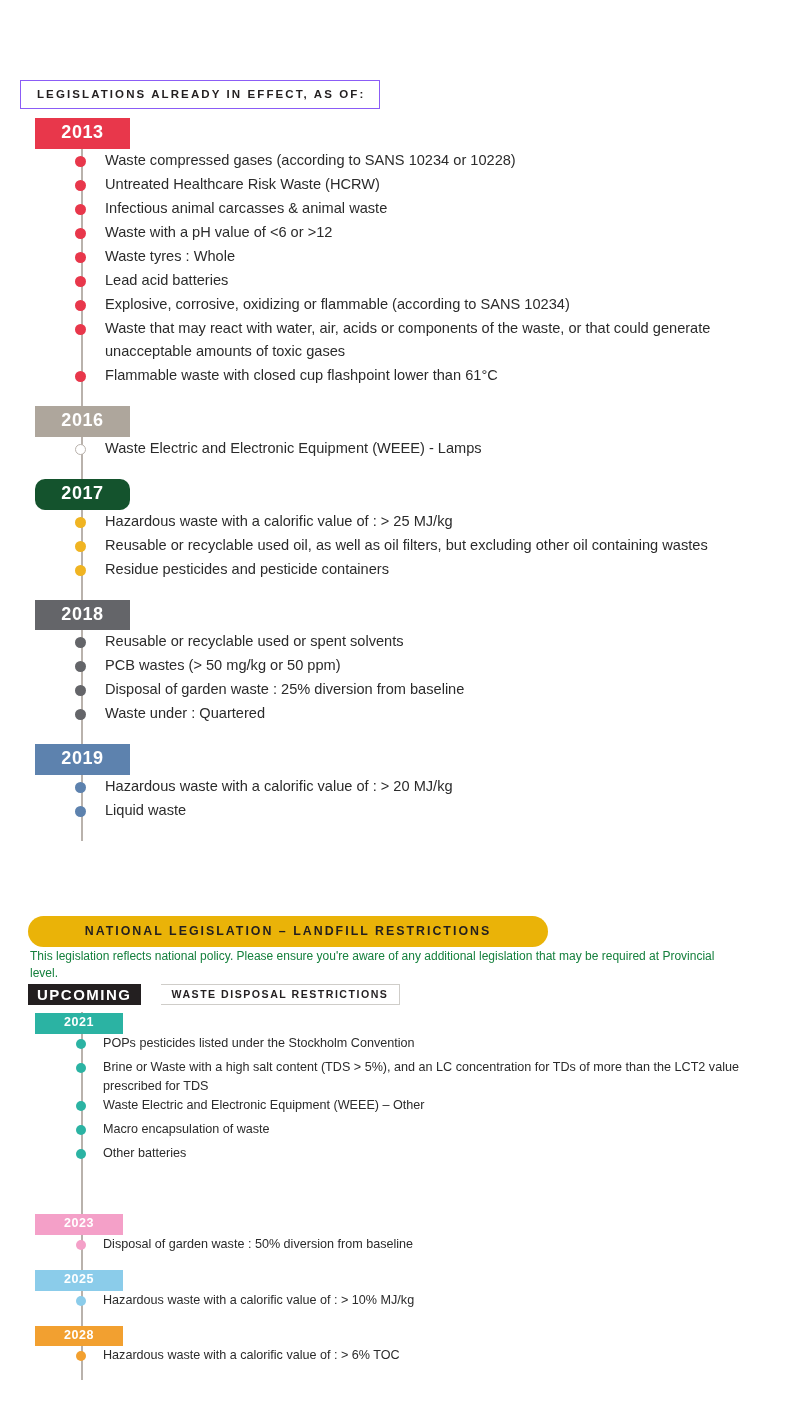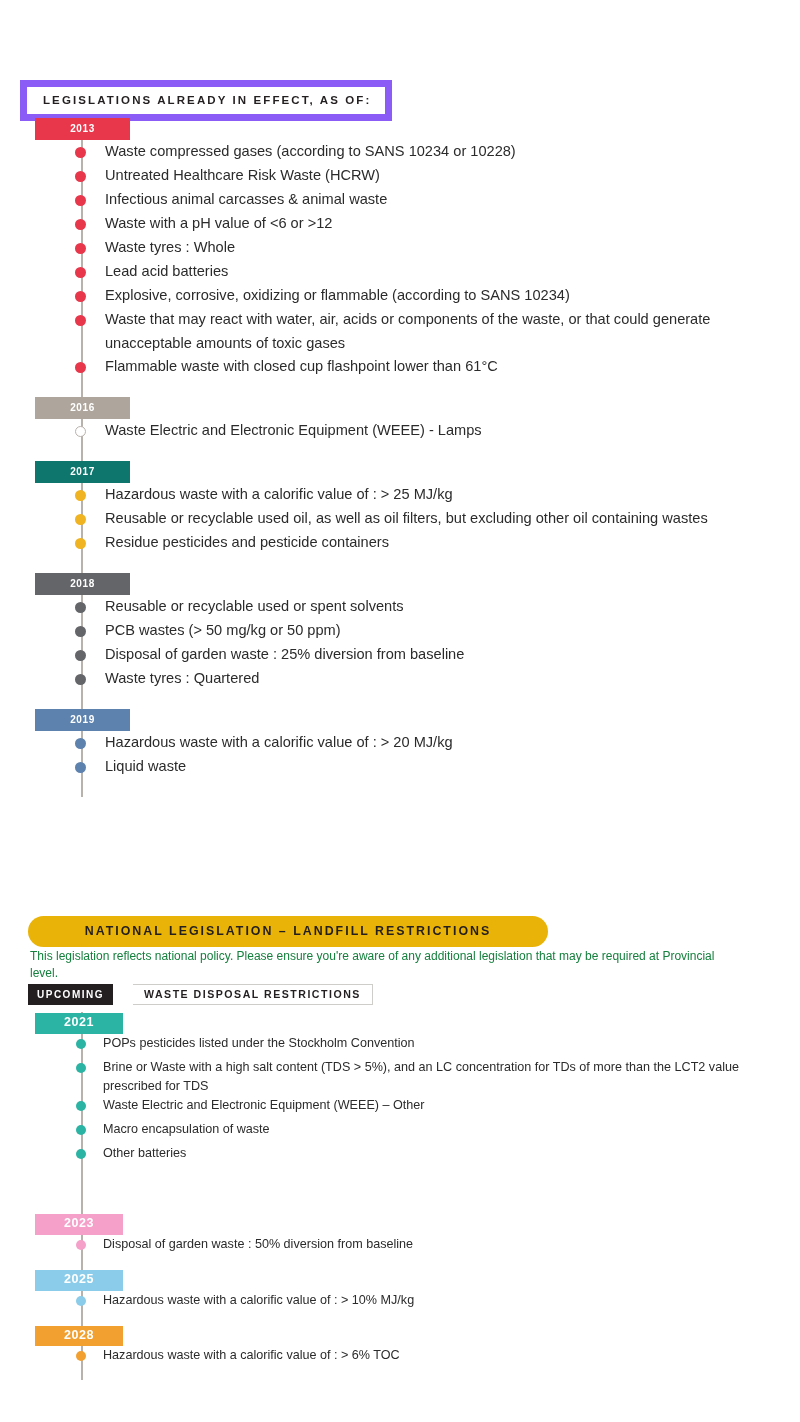--- a/index.html
+++ b/index.html
@@ -23,21 +23,21 @@
     box-sizing: border-box;
     padding: 0;
   }
 
   
   .hdr-box {
     position: absolute;
     left: 20px;
     top: 80px;
     box-sizing: border-box;
-    border: 7px solid #8b5cf6;
+    border: 1px solid #8b5cf6;
     background: #ffffff;
     padding: 7px 14px 7px 16px;
     font-size: 11.5px;
     font-weight: bold;
     letter-spacing: 2.1px;
     color: #231f20;
     white-space: nowrap;
     line-height: 1.1;
   }
 
@@ -64,21 +64,21 @@
   }
 
   .year-badge {
     position: relative;
     margin-left: 35px;
     display: inline-block;
     min-width: 95px;
     box-sizing: border-box;
     padding: 5px 10px 6px 10px;
     color: #ffffff;
-    font-size: 10px;
+    font-size: 18px;
     font-weight: bold;
     letter-spacing: 0.6px;
     text-align: center;
     line-height: 1.1;
     z-index: 2;
   }
   .year-badge.small {
     min-width: 88px;
     padding: 3px 10px 4px 10px;
     font-size: 12.5px;
@@ -163,21 +163,21 @@
     position: absolute;
     left: 28px;
     top: 984px;
     display: flex;
     align-items: stretch;
     height: 21px;
   }
   .upcoming-tag {
     background: #231f20;
     color: #ffffff;
-    font-size: 10px;
+    font-size: 15px;
     font-weight: bold;
     letter-spacing: 1.5px;
     padding: 0 9px;
     display: flex;
     align-items: center;
     line-height: 1;
   }
   .upcoming-sub {
     background: #ffffff;
     border: 1px solid #cfcdc9;
@@ -210,30 +210,30 @@
             <li class="item"><span class="dot" style="background: rgb(232, 55, 75);"></span><span>Waste with a pH value of &lt;6 or &gt;12</span></li>
             <li class="item"><span class="dot" style="background: rgb(232, 55, 75);"></span><span>Waste tyres : Whole</span></li>
             <li class="item"><span class="dot" style="background: rgb(232, 55, 75);"></span><span>Lead acid batteries</span></li>
             <li class="item"><span class="dot" style="background: rgb(232, 55, 75);"></span><span>Explosive, corrosive, oxidizing or flammable (according to SANS 10234)</span></li>
             <li class="item"><span class="dot" style="background: rgb(232, 55, 75);"></span><span>Waste that may react with water, air, acids or components of the waste, or that could generate unacceptable amounts of toxic gases</span></li>
             <li class="item"><span class="dot" style="background: rgb(232, 55, 75);"></span><span>Flammable waste with closed cup flashpoint lower than 61°C</span></li>
           </ul><div class="gap-after-items"></div></div>
         <div class="year-block"><div class="year-badge" style="background: rgb(174, 166, 156);">2016</div><ul class="items">
             <li class="item"><span class="dot hollow"></span><span>Waste Electric and Electronic Equipment (WEEE) - Lamps</span></li>
           </ul><div class="gap-after-items"></div></div>
-        <div class="year-block"><div class="year-badge" style="background: #0f766e;">2017</div><ul class="items">
+        <div class="year-block"><div class="year-badge" style="background: #14532d; border-radius: 10px;">2017</div><ul class="items">
             <li class="item"><span class="dot" style="background: rgb(240, 180, 34);"></span><span>Hazardous waste with a calorific value of : &gt; 25 MJ/kg</span></li>
             <li class="item"><span class="dot" style="background: rgb(240, 180, 34);"></span><span>Reusable or recyclable used oil, as well as oil filters, but excluding other oil containing wastes</span></li>
             <li class="item"><span class="dot" style="background: rgb(240, 180, 34);"></span><span>Residue pesticides and pesticide containers</span></li>
           </ul><div class="gap-after-items"></div></div>
         <div class="year-block"><div class="year-badge" style="background: rgb(100, 101, 105);">2018</div><ul class="items">
             <li class="item"><span class="dot" style="background: rgb(100, 101, 105);"></span><span>Reusable or recyclable used or spent solvents</span></li>
             <li class="item"><span class="dot" style="background: rgb(100, 101, 105);"></span><span>PCB wastes (&gt; 50 mg/kg or 50 ppm)</span></li>
             <li class="item"><span class="dot" style="background: rgb(100, 101, 105);"></span><span>Disposal of garden waste : 25% diversion from baseline</span></li>
-            <li class="item"><span class="dot" style="background: rgb(100, 101, 105);"></span><span>Waste tyres : Quartered</span></li>
+            <li class="item"><span class="dot" style="background: rgb(100, 101, 105);"></span><span>Waste under : Quartered</span></li>
           </ul><div class="gap-after-items"></div></div>
         <div class="year-block"><div class="year-badge" style="background: rgb(93, 130, 174);">2019</div><ul class="items">
             <li class="item"><span class="dot" style="background: rgb(93, 130, 174);"></span><span>Hazardous waste with a calorific value of : &gt; 20 MJ/kg</span></li>
             <li class="item"><span class="dot" style="background: rgb(93, 130, 174);"></span><span>Liquid waste</span></li>
           </ul><div class="gap-after-items"></div></div>
       </div>
   </div>
 
   <div class="pill-banner">NATIONAL LEGISLATION – LANDFILL RESTRICTIONS</div>
 

